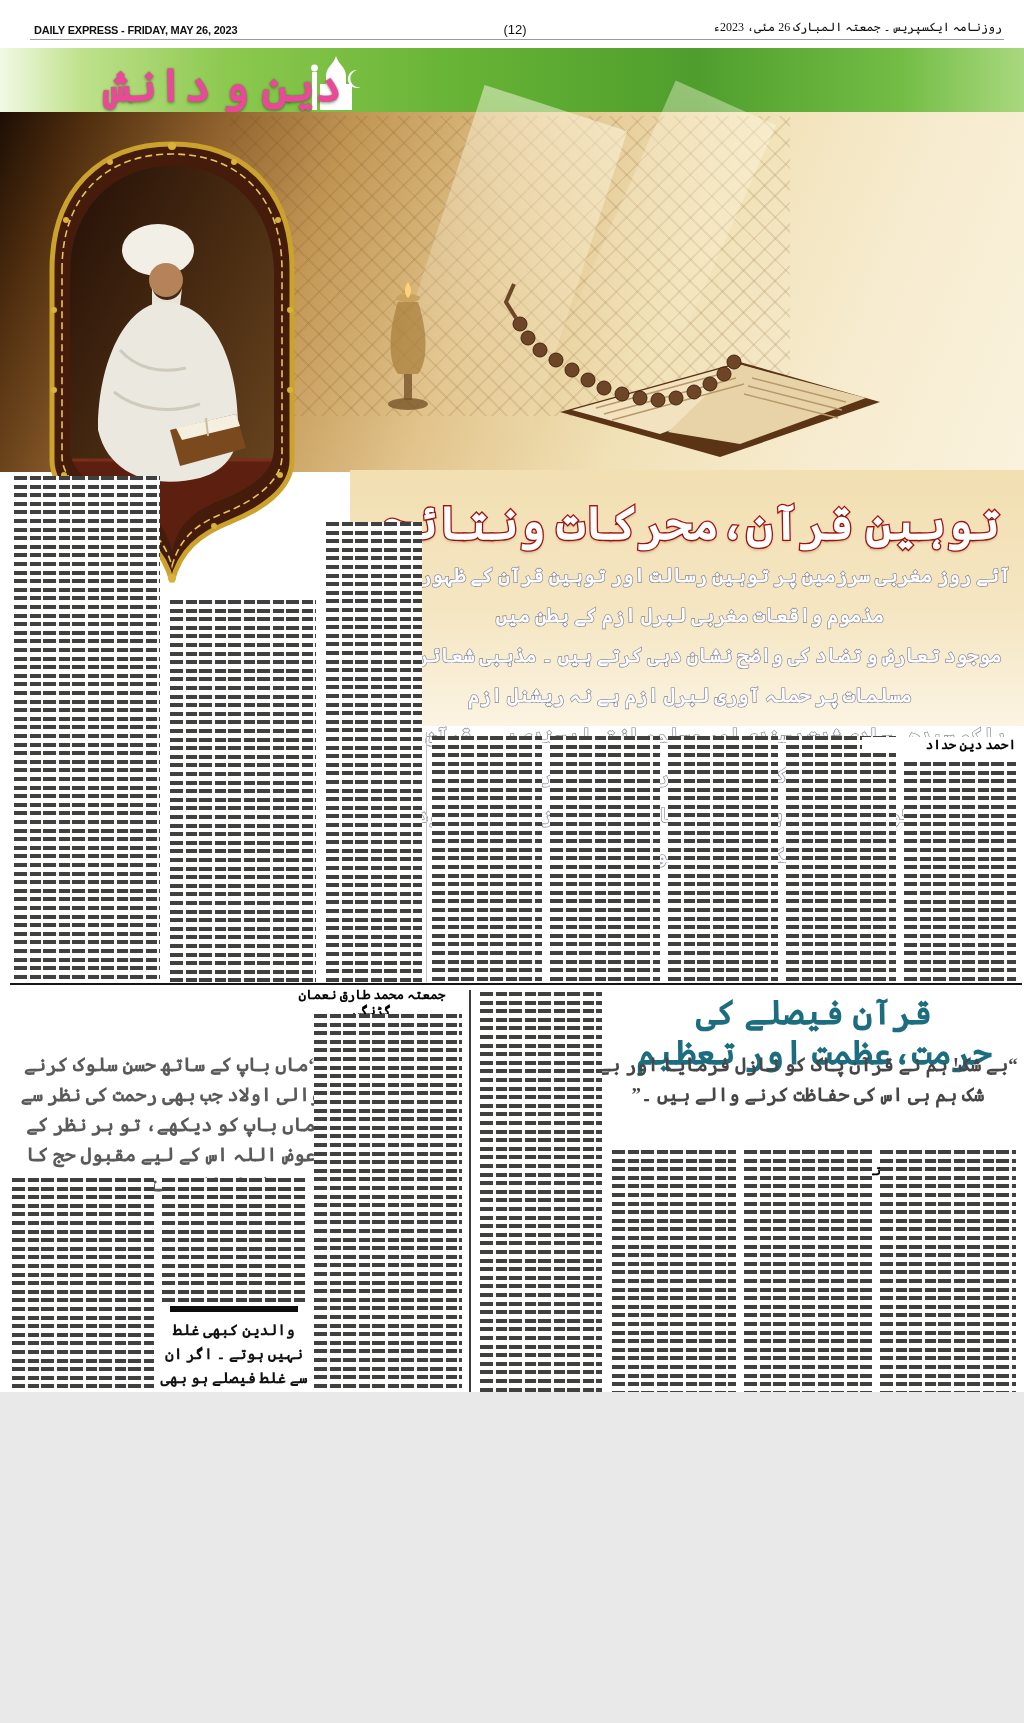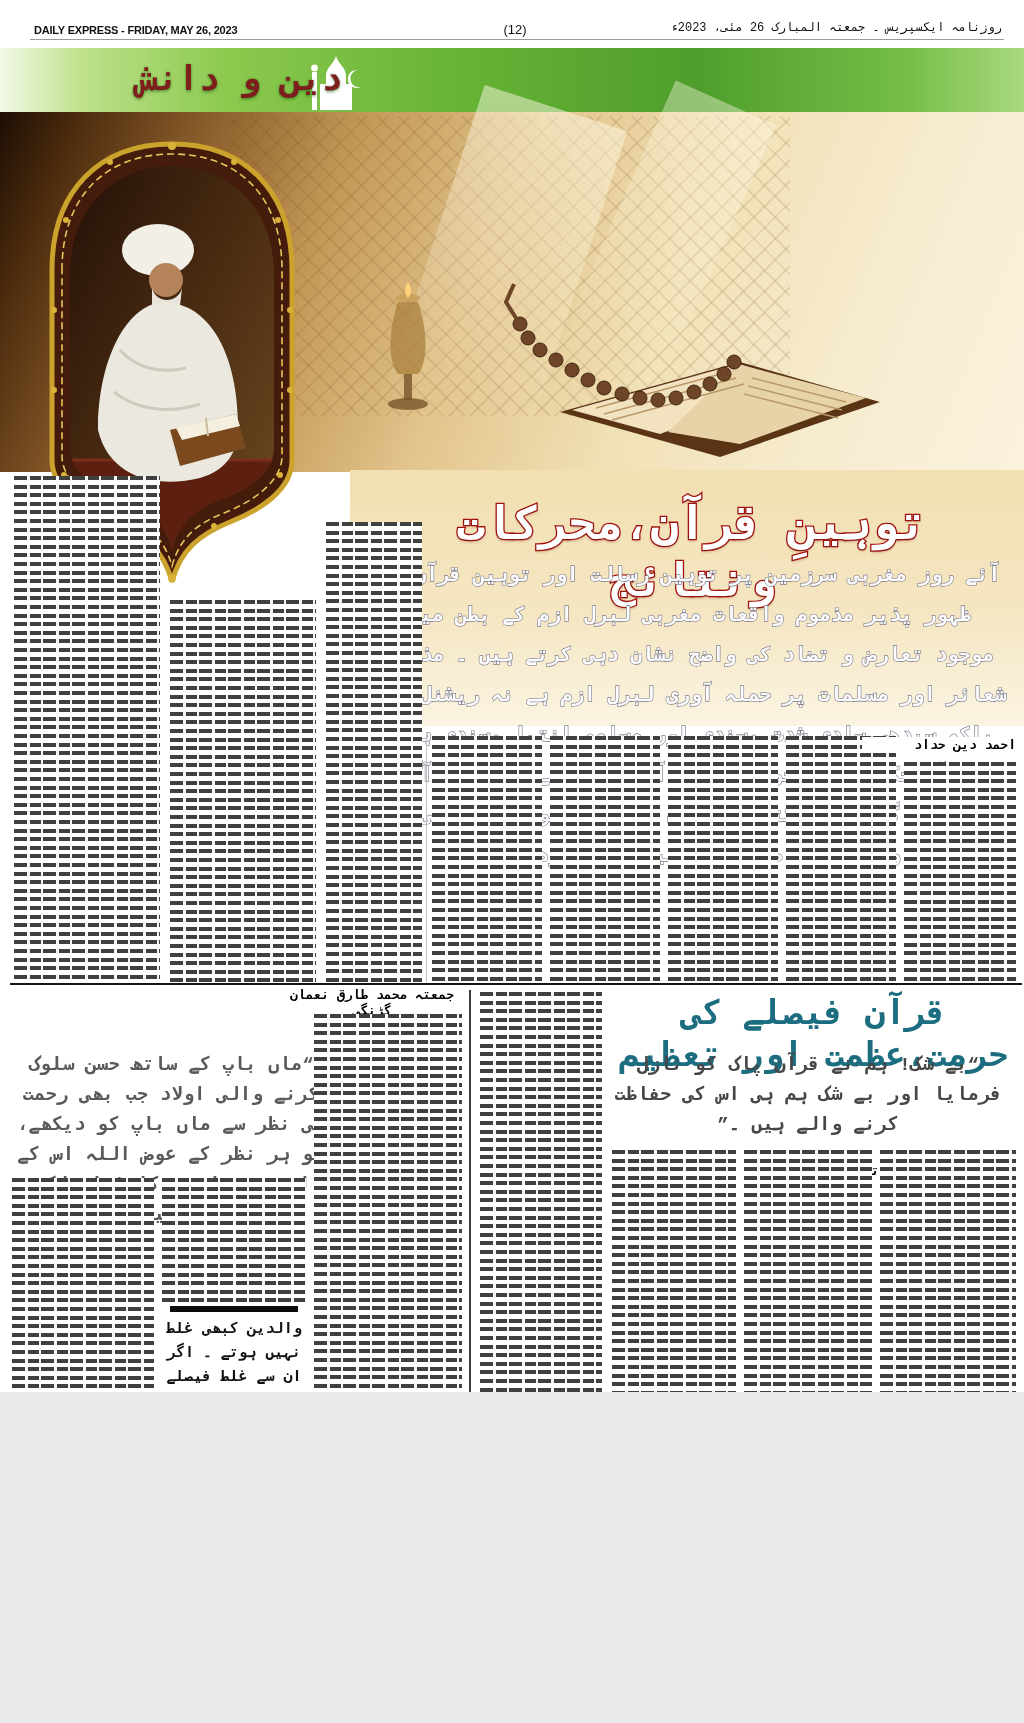--- a/index.html
+++ b/index.html
@@ -1,30 +1,30 @@
 <!DOCTYPE html>
 <html lang="ur"><head>
 <meta charset="utf-8">
 <style>
   html,body{margin:0;padding:0;background:#e9e9e9;}
   #page{position:relative;width:1024px;height:1392px;background:#fff;margin:0 auto;overflow:hidden;
         font-family:"Liberation Sans","DejaVu Sans",sans-serif;padding-left:6px;}
-  .urdu{font-family:Liberation Mono, monospace;direction:rtl;}
+  .urdu{font-family:Liberation Serif, serif;direction:rtl;}
   .abs{position:absolute;}
 
   
   .hdr-left{left:34px;top:24px;font-size:11px;font-weight:700;color:#111;letter-spacing:-.2px;}
   .hdr-center{left:0;right:0;top:22px;text-align:center;font-size:13px;font-weight:400;color:#111;}
   .hdr-right{right:28px;top:20px;font-size:12px;color:#111;}
   .hdr-rule{left:30px;right:26px;top:39px;height:1px;background:#9a9a9a;}
 
   
   .banner{left:0;top:48px;width:1024px;height:64px;
     background:linear-gradient(90deg,#f2f9e6 0%,#bfe18b 8%,#8cc94f 22%,#66b335 45%,#4f9e2d 68%,#73bd45 88%,#a9d87e 100%);}
-  .banner-title{right:688px;top:58px;font-size:34px;font-weight:700;color:#7f1d1d;
+  .banner-title{right:688px;top:58px;font-size:46px;font-weight:700;color:#ec4899;
     text-shadow:0 0 2px rgba(20,90,10,.55),0 2px 3px rgba(20,90,10,.35);}
   .logo-box{right:2px;top:44px;width:104px;height:72px;background:#fff;border-radius:4px;}
 
   
   .photo-bg{left:0;top:112px;width:1024px;height:360px;
     background:linear-gradient(112deg,#1d0e04 0%,#4d2c0e 7%,#8a5c2a 18%,#c29755 31%,#e2c48c 47%,#f1e1b6 64%,#f7ecd0 82%,#faf2dd 100%);}
   .lattice{left:230px;top:116px;width:560px;height:300px;opacity:.55;
     background:
       repeating-linear-gradient(45deg,rgba(110,65,20,.22) 0 2px,rgba(0,0,0,0) 2px 15px),
       repeating-linear-gradient(-45deg,rgba(110,65,20,.22) 0 2px,rgba(0,0,0,0) 2px 15px);}

